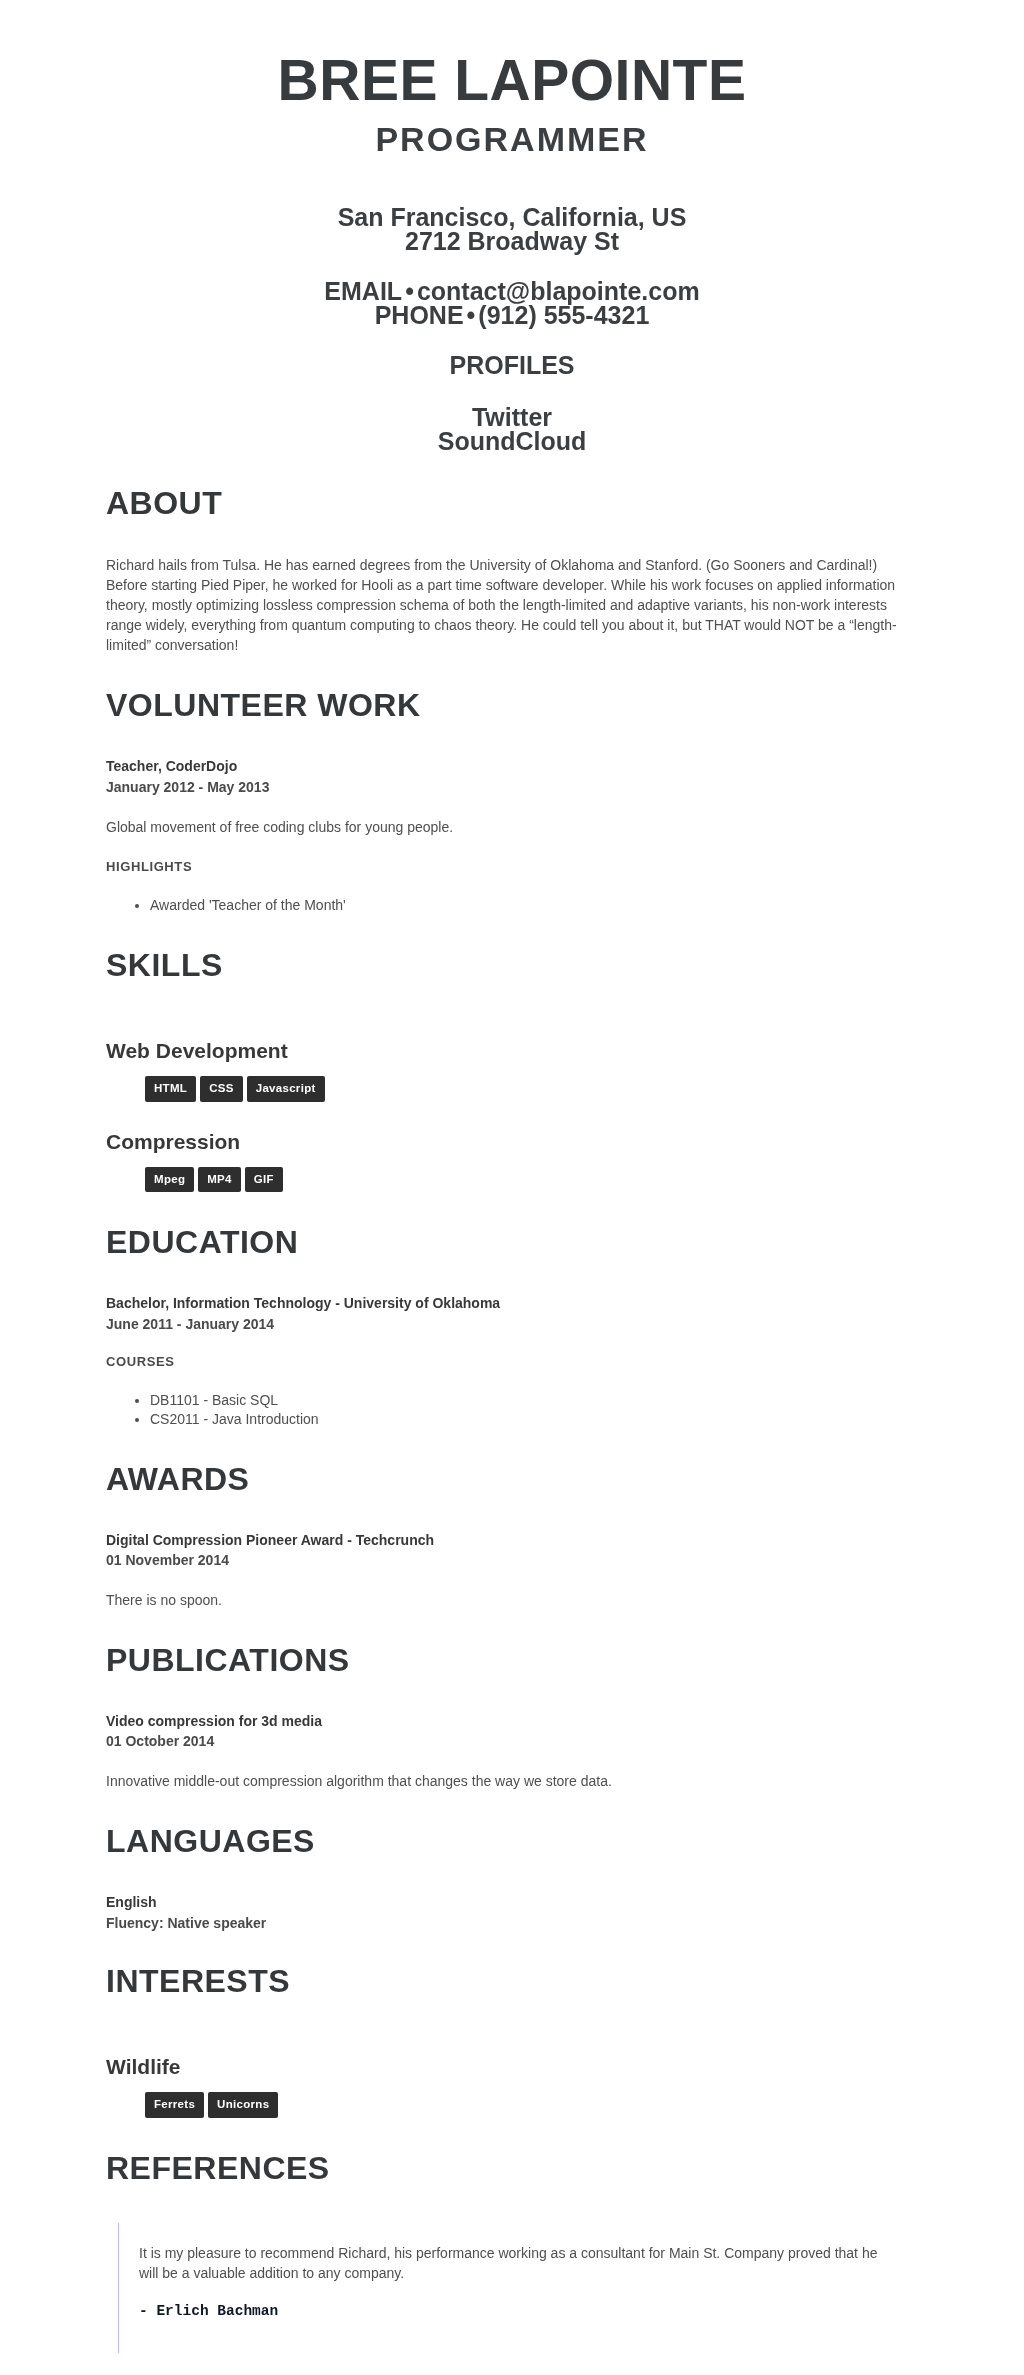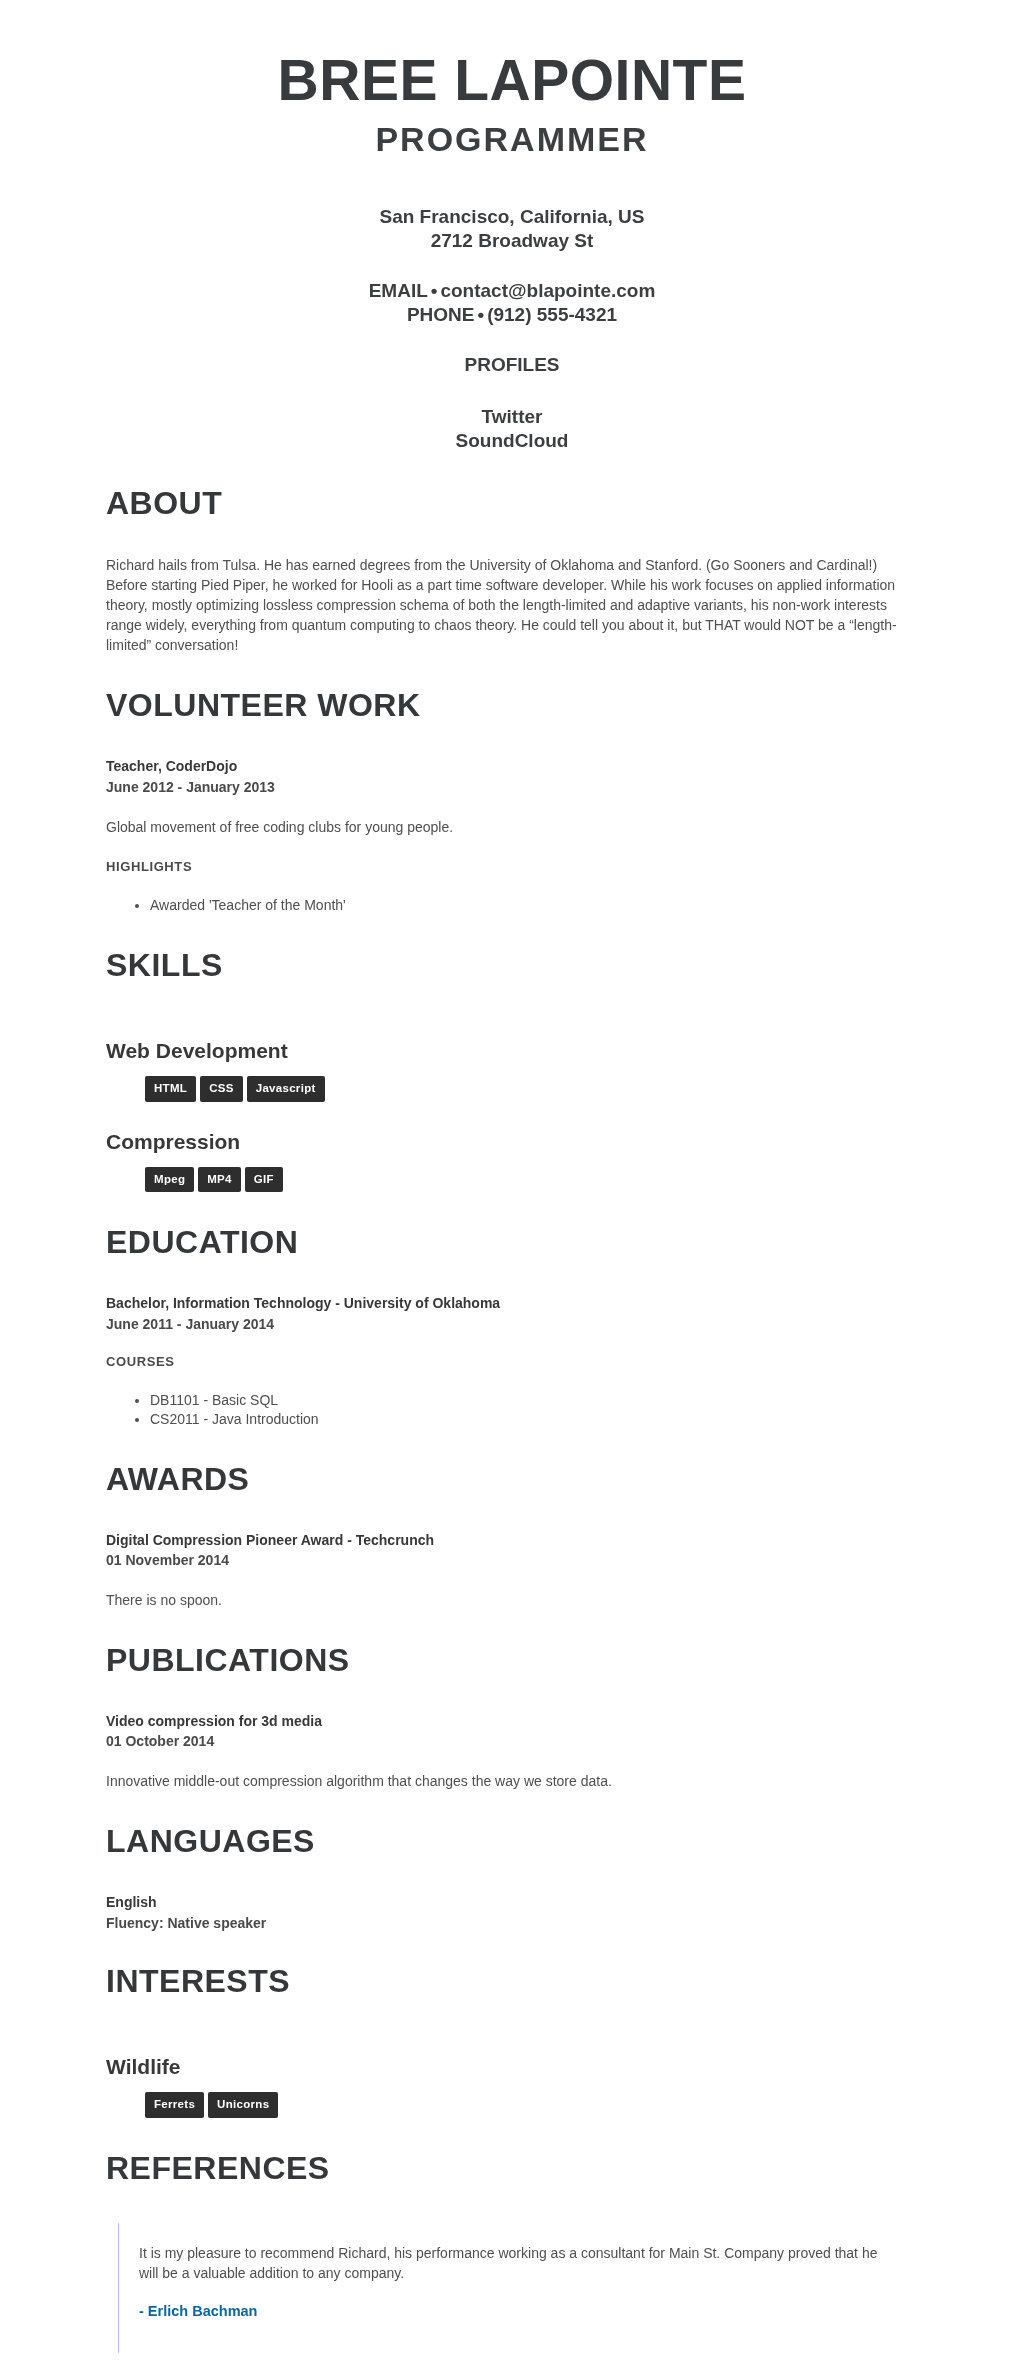--- a/index.html
+++ b/index.html
@@ -16,21 +16,21 @@
   .masthead { text-align: center; }
   .name {
     font-size: 57px; font-weight: 700; line-height: 1.15;
     letter-spacing: 0.5px; color: #383b3e; margin: 22px 0 0;
   }
   .role {
     font-size: 34px; font-weight: 700; letter-spacing: 2px;
     color: #3c3f42; margin: 6px 0 0;
   }
   .contact {
-    margin-top: 46px; font-size: 19px; font-weight: 700;
+    margin-top: 46px; font-size: 25px; font-weight: 700;
     line-height: 24px; color: #3c3f42;
   }
   .contact-block { margin-top: 26px; }
   .contact-block:first-child { margin-top: 0; }
   .profiles-list { margin-top: 28px; }
   .sep { padding: 0 3px; }
 
   
   .section { margin-top: 32px; }
   .section-heading {
@@ -71,21 +71,21 @@
   .language-fluency { font-size: 14px; font-weight: 700; color: #4a4a4a; margin: 3px 0 0; }
 
   
   blockquote.reference {
     margin: 36px 0 0 12px;
     border-left: 1px solid #c4b5fd;
     padding: 20px 20px 18px 20px;
   }
   .quote-text { margin: 0; }
   .quote-attribution {
-    margin: 20px 0 16px; font-size: 14.5px; font-weight: 700; color: #0369a1;
+    margin: 20px 0 16px; font-size: 14.5px; font-weight: 700; color: #0f172a; font-family: Liberation Mono, monospace;
   }
 </style>
 </head>
 <body>
 
 <div class="page">
 
   <header class="masthead">
     <h1 class="name">BREE LAPOINTE</h1>
     <div class="role">PROGRAMMER</div>
@@ -109,21 +109,21 @@
 
   <section class="section">
     <h2 class="section-heading">ABOUT</h2>
     <p class="text">Richard hails from Tulsa. He has earned degrees from the University of Oklahoma and Stanford. (Go Sooners and Cardinal!) Before starting Pied Piper, he worked for Hooli as a part time software developer. While his work focuses on applied information theory, mostly optimizing lossless compression schema of both the length-limited and adaptive variants, his non-work interests range widely, everything from quantum computing to chaos theory. He could tell you about it, but THAT would NOT be a “length-limited” conversation!</p>
   </section>
 
   <section class="section">
     <h2 class="section-heading">VOLUNTEER WORK</h2>
     <div class="item">
       <h3 class="item-title">Teacher, CoderDojo</h3>
-      <div class="item-date">June 2012 - January 2013</div>
+      <div class="item-date">January 2012 - May 2013</div>
       <p class="text item-summary">Global movement of free coding clubs for young people.</p>
       <div class="sub-label">HIGHLIGHTS</div>
       <ul class="bullets">
         <li>Awarded 'Teacher of the Month'</li>
       </ul>
     </div>
   </section>
 
   <section class="section">
     <h2 class="section-heading">SKILLS</h2>

